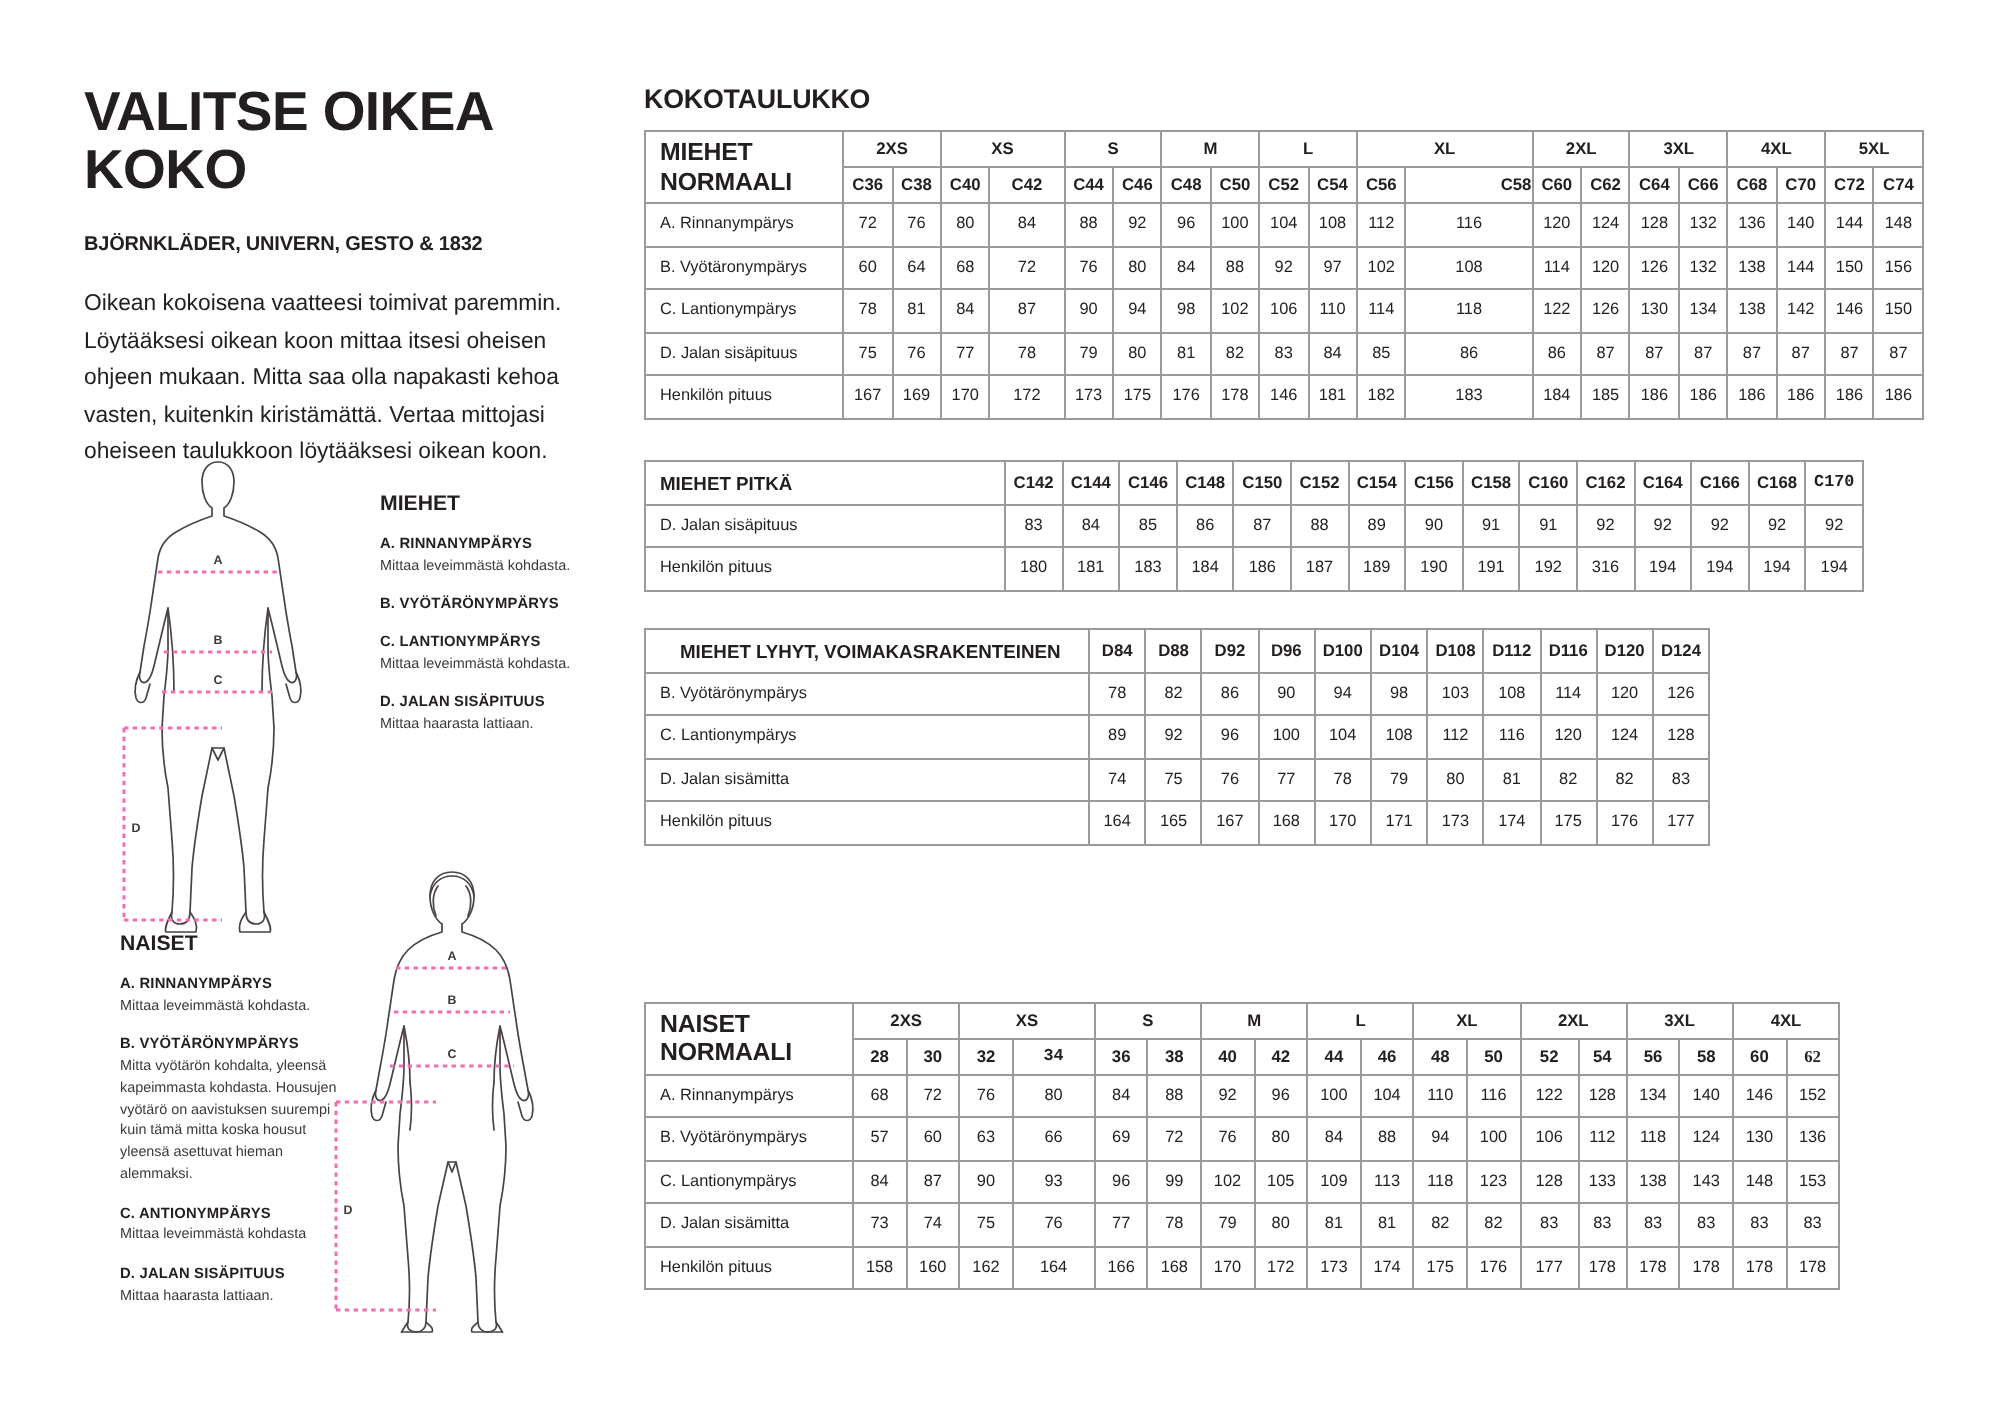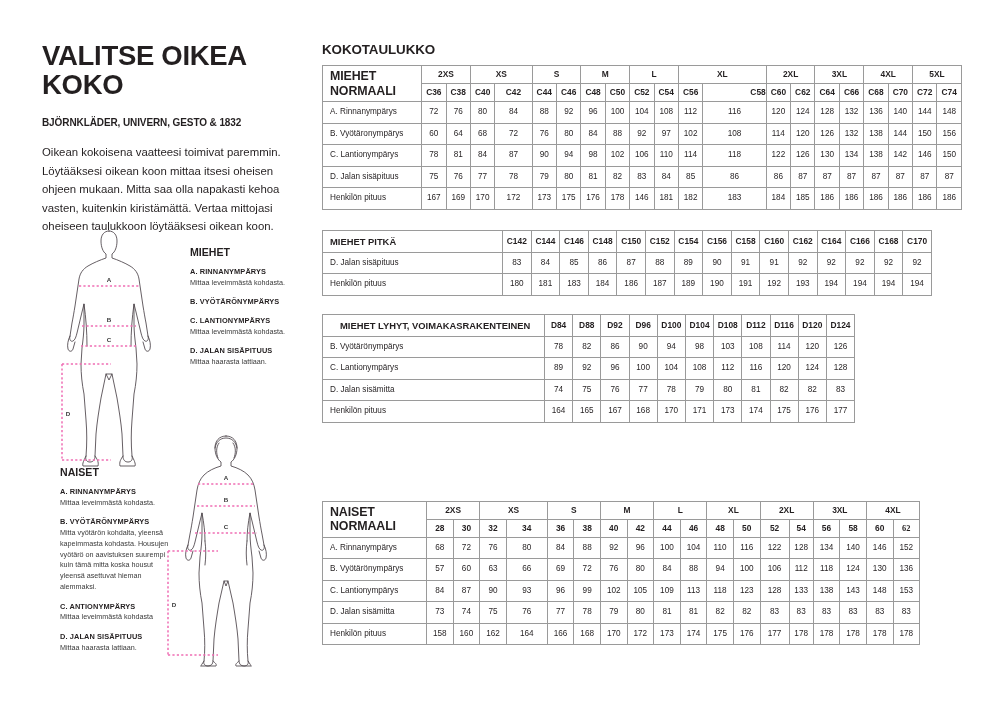--- a/index.html
+++ b/index.html
@@ -413,21 +413,21 @@
               <th class="code-cell" style="width: 28.6px;">C150</th>
               <th class="code-cell" style="width: 28.6px;">C152</th>
               <th class="code-cell" style="width: 28.6px; text-align: center;">C154</th>
               <th class="code-cell" style="width: 28.6px;">C156</th>
               <th class="code-cell" style="width: 28.6px;">C158</th>
               <th class="code-cell" style="width: 28.6px;">C160</th>
               <th class="code-cell" style="width: 28.6px;">C162</th>
               <th class="code-cell" style="width: 28.6px;">C164</th>
               <th class="code-cell" style="width: 28.6px;">C166</th>
               <th class="code-cell" style="width: 28.6px;">C168</th>
-              <th class="code-cell" style="width: 28.6px;">C170</th>
+              <th class="code-cell" style="width: 28.6px; font-family: Liberation Mono, monospace;">C170</th>
             </tr>
           </thead>
           <tbody>
             <tr>
               <td class="rowlabel">D.  Jalan sisäpituus</td>
               <td>83</td>
               <td>84</td>
               <td>85</td>
               <td>86</td>
               <td>87</td>
@@ -447,21 +447,21 @@
               <td>180</td>
               <td>181</td>
               <td>183</td>
               <td>184</td>
               <td>186</td>
               <td>187</td>
               <td>189</td>
               <td>190</td>
               <td>191</td>
               <td>192</td>
-              <td>193</td>
+              <td>316</td>
               <td>194</td>
               <td>194</td>
               <td>194</td>
               <td>194</td>
             </tr>
           </tbody>
         </table>
     </div>
 
     <div class="tbl-block" id="table-men-short-block">
@@ -555,21 +555,21 @@
               <th class="grp-cell" colspan="2" style="width: 53.2px;">L</th>
               <th class="grp-cell" colspan="2" style="width: 53.2px;">XL</th>
               <th class="grp-cell" colspan="2" style="width: 53.2px;">2XL</th>
               <th class="grp-cell" colspan="2" style="width: 53.2px;">3XL</th>
               <th class="grp-cell" colspan="2" style="width: 53.2px;">4XL</th>
             </tr>
             <tr>
               <th class="code-cell" style="width: 26.6px;">28</th>
               <th class="code-cell" style="width: 26.6px;">30</th>
               <th class="code-cell" style="width: 26.6px;">32</th>
-              <th class="code-cell" style="width: 41px;">34</th>
+              <th class="code-cell" style="width: 41px; font-family: Liberation Mono, monospace;">34</th>
               <th class="code-cell" style="width: 26.6px;">36</th>
               <th class="code-cell" style="width: 26.6px;">38</th>
               <th class="code-cell" style="width: 26.6px;">40</th>
               <th class="code-cell" style="width: 26.6px;">42</th>
               <th class="code-cell" style="width: 26.6px;">44</th>
               <th class="code-cell" style="width: 26.6px;">46</th>
               <th class="code-cell" style="width: 26.6px;">48</th>
               <th class="code-cell" style="width: 26.6px;">50</th>
               <th class="code-cell" style="width: 26.6px; margin-top: 15px;">52</th>
               <th class="code-cell" style="width: 22px;">54</th>

